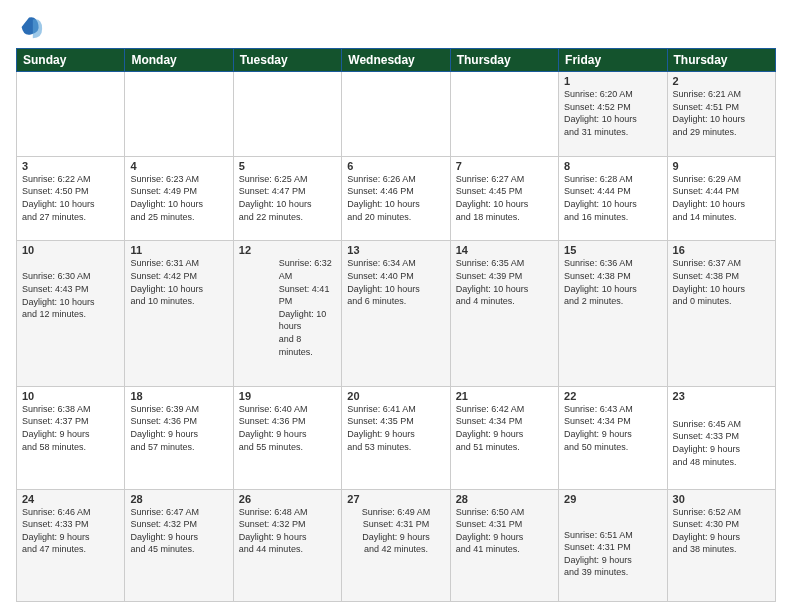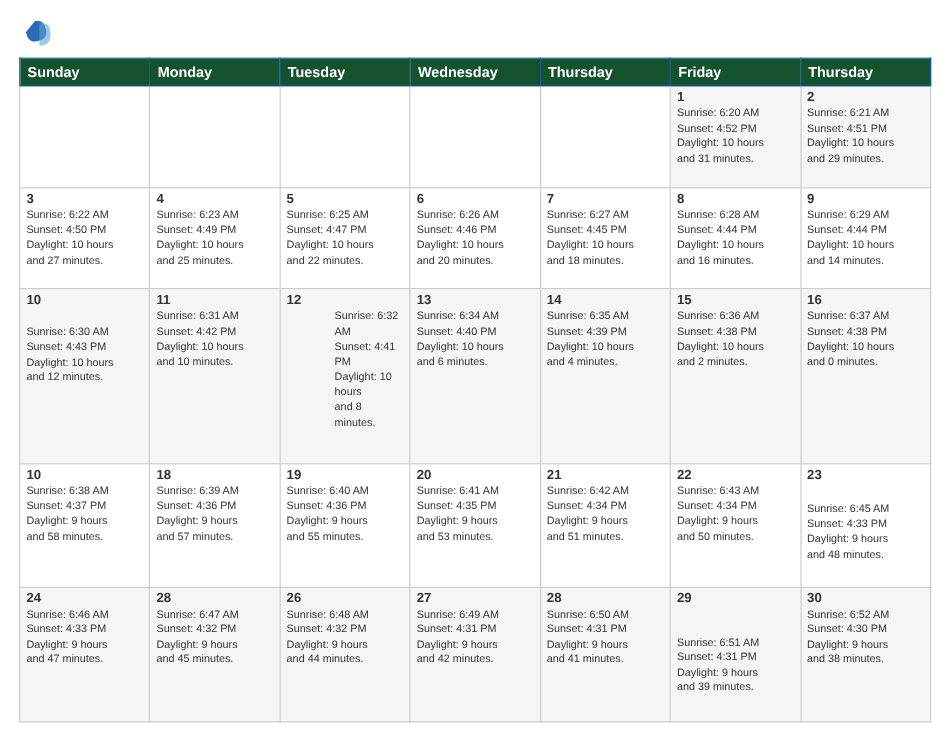--- a/index.html
+++ b/index.html
@@ -332,21 +332,21 @@
           </td>
           <td>
             <span class="day-num">26</span>
             <div class="day-info" style="white-space: pre-line;">Sunrise: 6:48 AM
 Sunset: 4:32 PM
 Daylight: 9 hours
 and 44 minutes.</div>
           </td>
           <td>
             <span class="day-num">27</span>
-            <div class="day-info" style="white-space: pre-line;">Sunrise: 6:49 AM
+            <div class="day-info" style="white-space: pre-line; text-align: center;">Sunrise: 6:49 AM
 Sunset: 4:31 PM
 Daylight: 9 hours
 and 42 minutes.</div>
           </td>
           <td>
             <span class="day-num">28</span>
             <div class="day-info" style="white-space: pre-line;">Sunrise: 6:50 AM
 Sunset: 4:31 PM
 Daylight: 9 hours
 and 41 minutes.</div>

